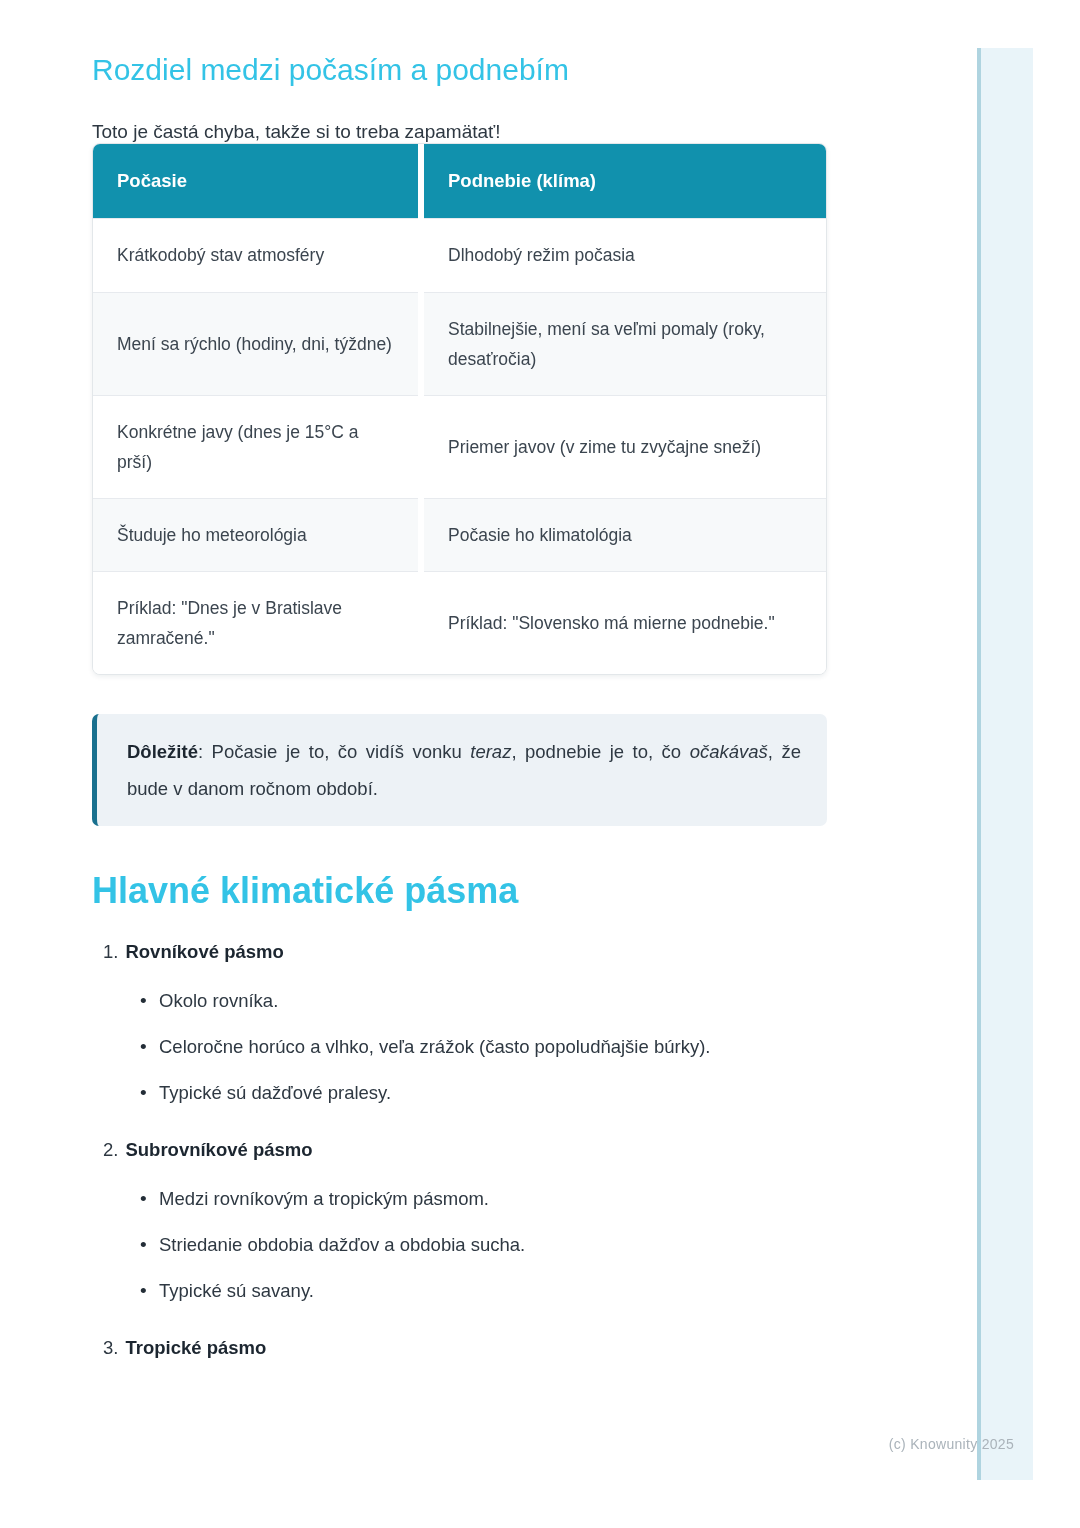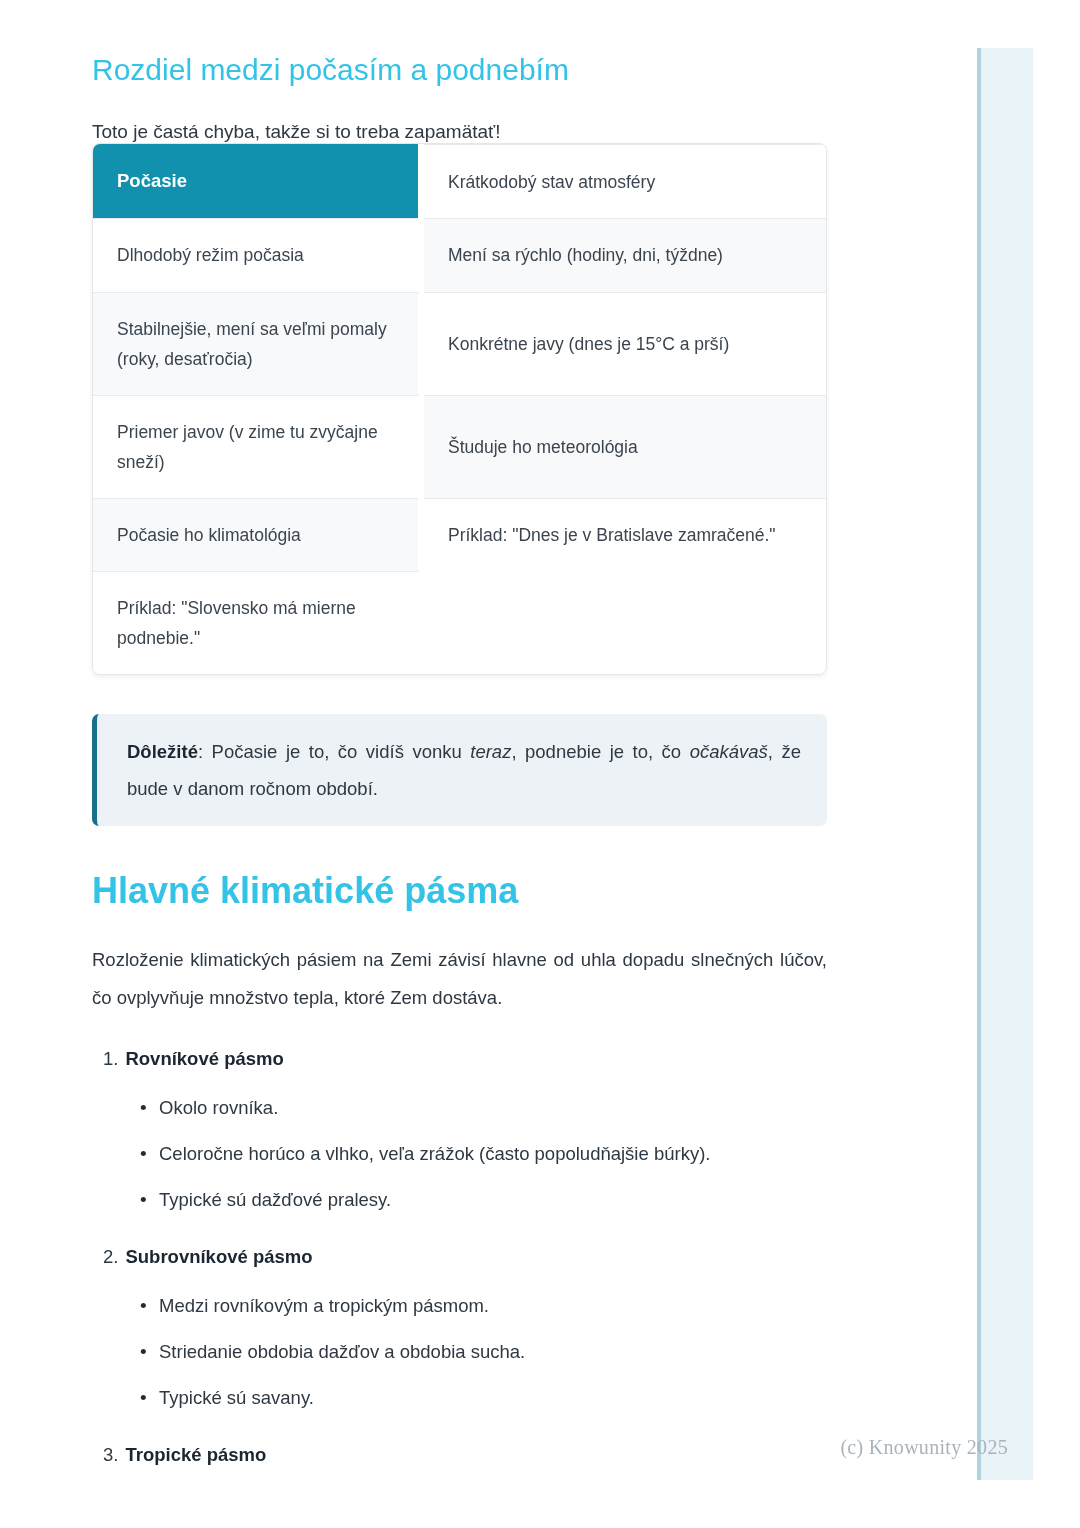--- a/index.html
+++ b/index.html
@@ -83,37 +83,38 @@
   ul.bullets li{
     position:relative;padding-left:19px;margin-top:16px;
     font-size:18.5px;line-height:30px;color:var(--ink);
   }
   ul.bullets li:first-child{margin-top:0;}
   ul.bullets li .dot{
     position:absolute;left:0;top:0;line-height:30px;font-size:19px;color:#232d37;
   }
   
   .copyright{
-    position:absolute;top:1436px;right:72px;z-index:2;
-    font-size:20px;color:var(--muted);letter-spacing:.3px;font-family:Liberation Serif, serif;
+    position:absolute;top:1436px;right:66px;z-index:2;
+    font-size:14px;color:var(--muted);letter-spacing:.3px;
   }
 </style>
 </head>
 <body>
 
 <div class="page-edge-strip"></div>
 
 <div class="content">
 
   <h1 class="title">Rozdiel medzi počasím a podnebím</h1>
 
   <p class="subtitle">Toto je častá chyba, takže si to treba zapamätať!</p>
 
   <div class="table-card" id="comparison-table">
     <div class="hcell">Počasie</div>
+    <div class="hcell">Podnebie (klíma)</div>
   <div class="cell">
         <span>Krátkodobý stav atmosféry</span>
       </div>
       <div class="cell">
         <span>Dlhodobý režim počasia</span>
       </div>
       <div class="cell alt">
         <span>Mení sa rýchlo (hodiny, dni, týždne)</span>
       </div>
       <div class="cell alt">
@@ -136,21 +137,20 @@
       </div>
       <div class="cell">
         <span>Príklad: "Slovensko má mierne podnebie."</span>
       </div>
     </div>
 
   <div class="callout" id="important-callout"><span class="seg-bold">Dôležité</span><span class="seg-normal">: Počasie je to, čo vidíš vonku </span><span class="seg-italic">teraz</span><span class="seg-normal">, podnebie je to, čo </span><span class="seg-italic">očakávaš</span><span class="seg-normal">, že bude v danom ročnom období.</span></div>
 
   <h2 class="section-heading">Hlavné klimatické pásma</h2>
 
-  <p class="intro">Rozloženie klimatických pásiem na Zemi závisí hlavne od uhla dopadu slnečných lúčov, čo ovplyvňuje množstvo tepla, ktoré Zem dostáva.</p>
 
   <div class="zones" id="zones">
       <div class="zone-head">
         <span class="zone-num">1.</span>
         <span class="zone-title">Rovníkové pásmo</span>
       </div>
       <ul class="bullets">
         <li><span class="dot">•</span><span>Okolo rovníka.</span></li>
         <li><span class="dot">•</span><span>Celoročne horúco a vlhko, veľa zrážok (často popoludňajšie búrky).</span></li>
         <li><span class="dot">•</span><span>Typické sú dažďové pralesy.</span></li>

